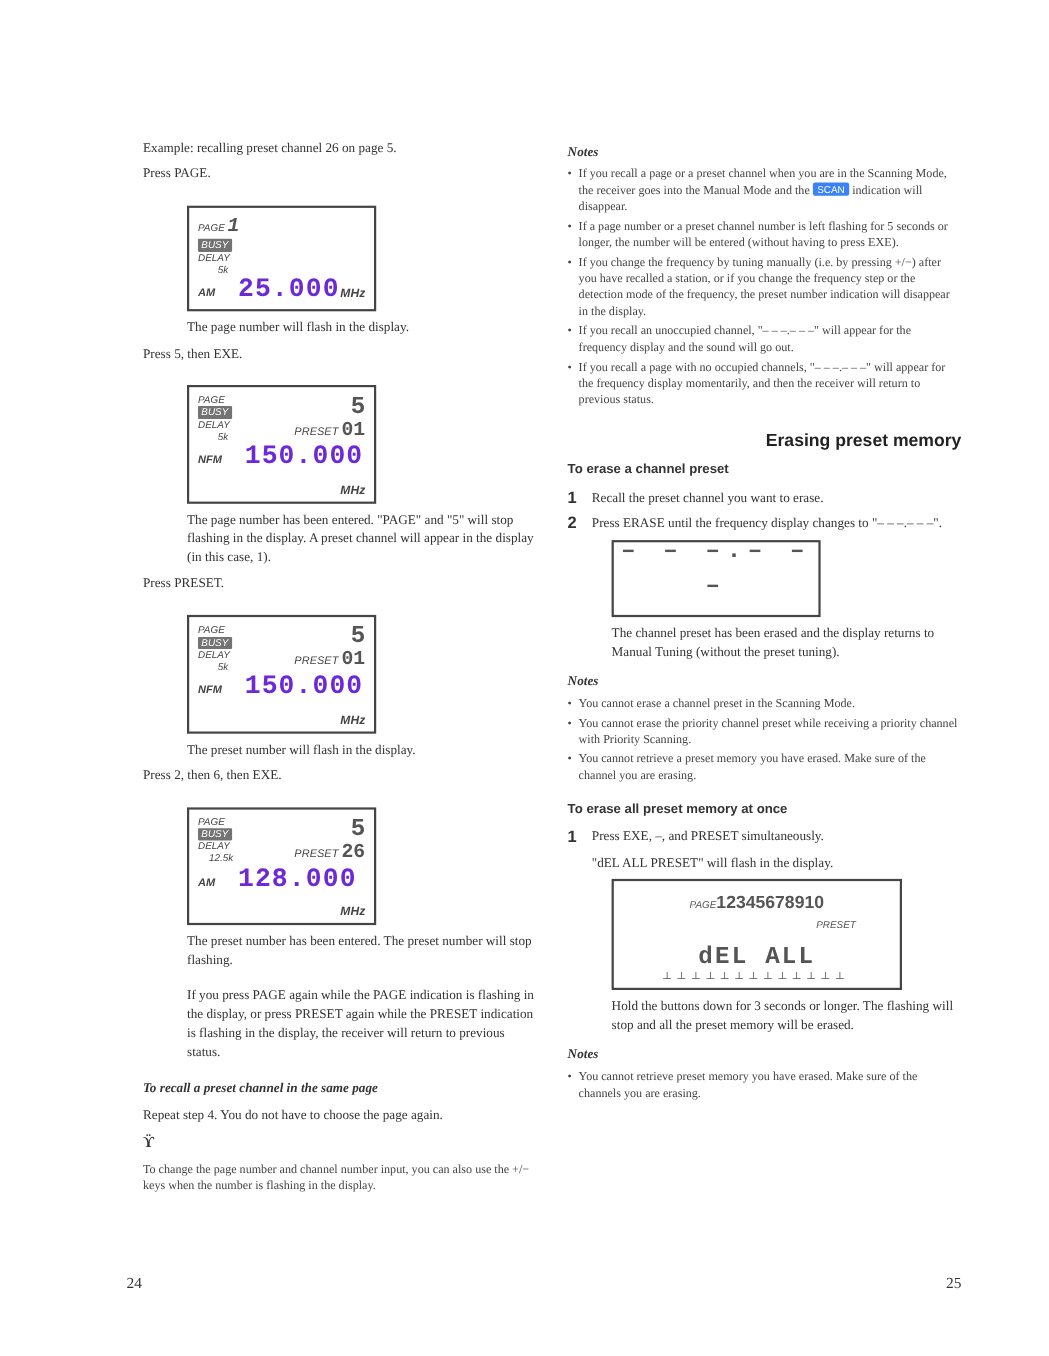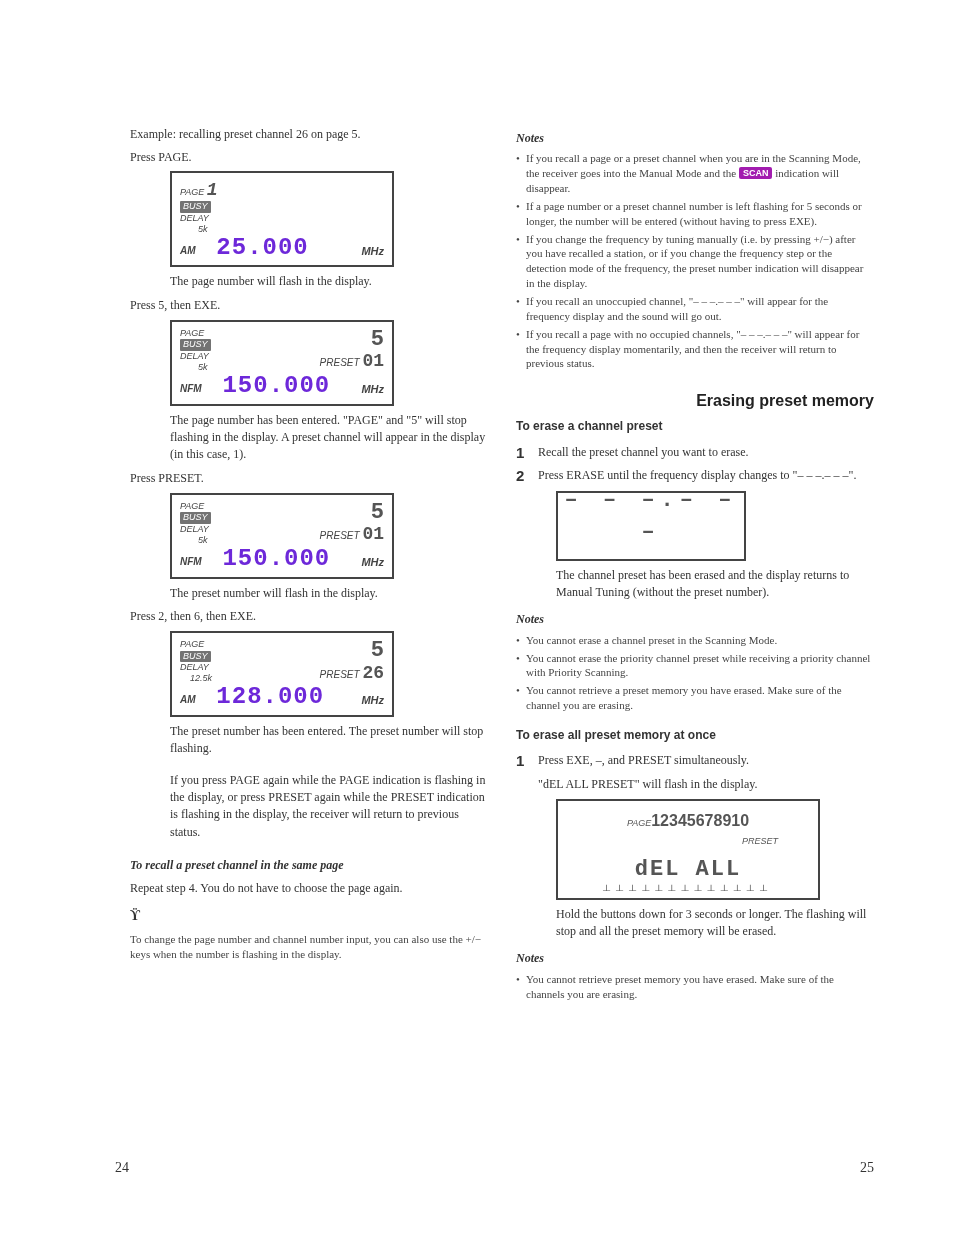--- a/index.html
+++ b/index.html
@@ -23,22 +23,22 @@
     min-width: 0;
   }
   .col-left { padding-left: 70px; }
   .col-right { padding-right: 20px; }
 
   p { margin: 6px 0; }
   .intro { margin-bottom: 4px; }
 
   .lcd {
     border: 2px solid #444;
-    width: 224px;
-    margin: 4px 0 6px 40px;
+    width: 172px;
+    margin: 20px 0 6px 40px;
     padding: 6px 8px 4px 8px;
     font-family: Arial, sans-serif;
     font-size: 10px;
     color: #444;
     line-height: 1.1;
   }
   .lcd .badge {
     display: inline-block;
     background: #737373;
     color: #fff;
@@ -114,26 +114,26 @@
     color: #444;
     line-height: 1.35;
   }
   ul.bullets > li::before {
     content: "•";
     position: absolute;
     left: 0;
   }
   .badge-inline {
     display: inline-block;
-    background: #a21caf;
+    background: #3b82f6;
     color: #fff;
     padding: 0 4px;
     border-radius: 2px;
     font-family: Arial, sans-serif;
-    font-weight: bold;
+    font-weight: normal;
     font-size: 9px;
     vertical-align: 1px;
   }
 
   h2.section {
     font-family: Arial, sans-serif;
     font-weight: bold;
     font-size: 16px;
     margin-top: 18px;
     margin-bottom: 6px;
@@ -343,21 +343,21 @@
 
     <ol class="steps">
       <li><span class="num">1</span><span>Recall the preset channel you want to erase.</span></li>
       <li><span class="num">2</span><span>Press ERASE until the frequency display changes to "– – –.– – –".</span></li>
     </ol>
 
     <div class="lcd2">
       <div class="dashes">– – –.– – –</div>
     </div>
 
-    <p class="indent">The channel preset has been erased and the display returns to Manual Tuning (without the preset number).</p>
+    <p class="indent">The channel preset has been erased and the display returns to Manual Tuning (without the preset tuning).</p>
 
     <h3 class="notes">Notes</h3>
     <ul class="bullets">
       <li>You cannot erase a channel preset in the Scanning Mode.</li>
       <li>You cannot erase the priority channel preset while receiving a priority channel with Priority Scanning.</li>
       <li>You cannot retrieve a preset memory you have erased. Make sure of the channel you are erasing.</li>
     </ul>
 
     <h4 class="redish" style="margin-top:14px">To erase all preset memory at once</h4>
     <ol class="steps">

